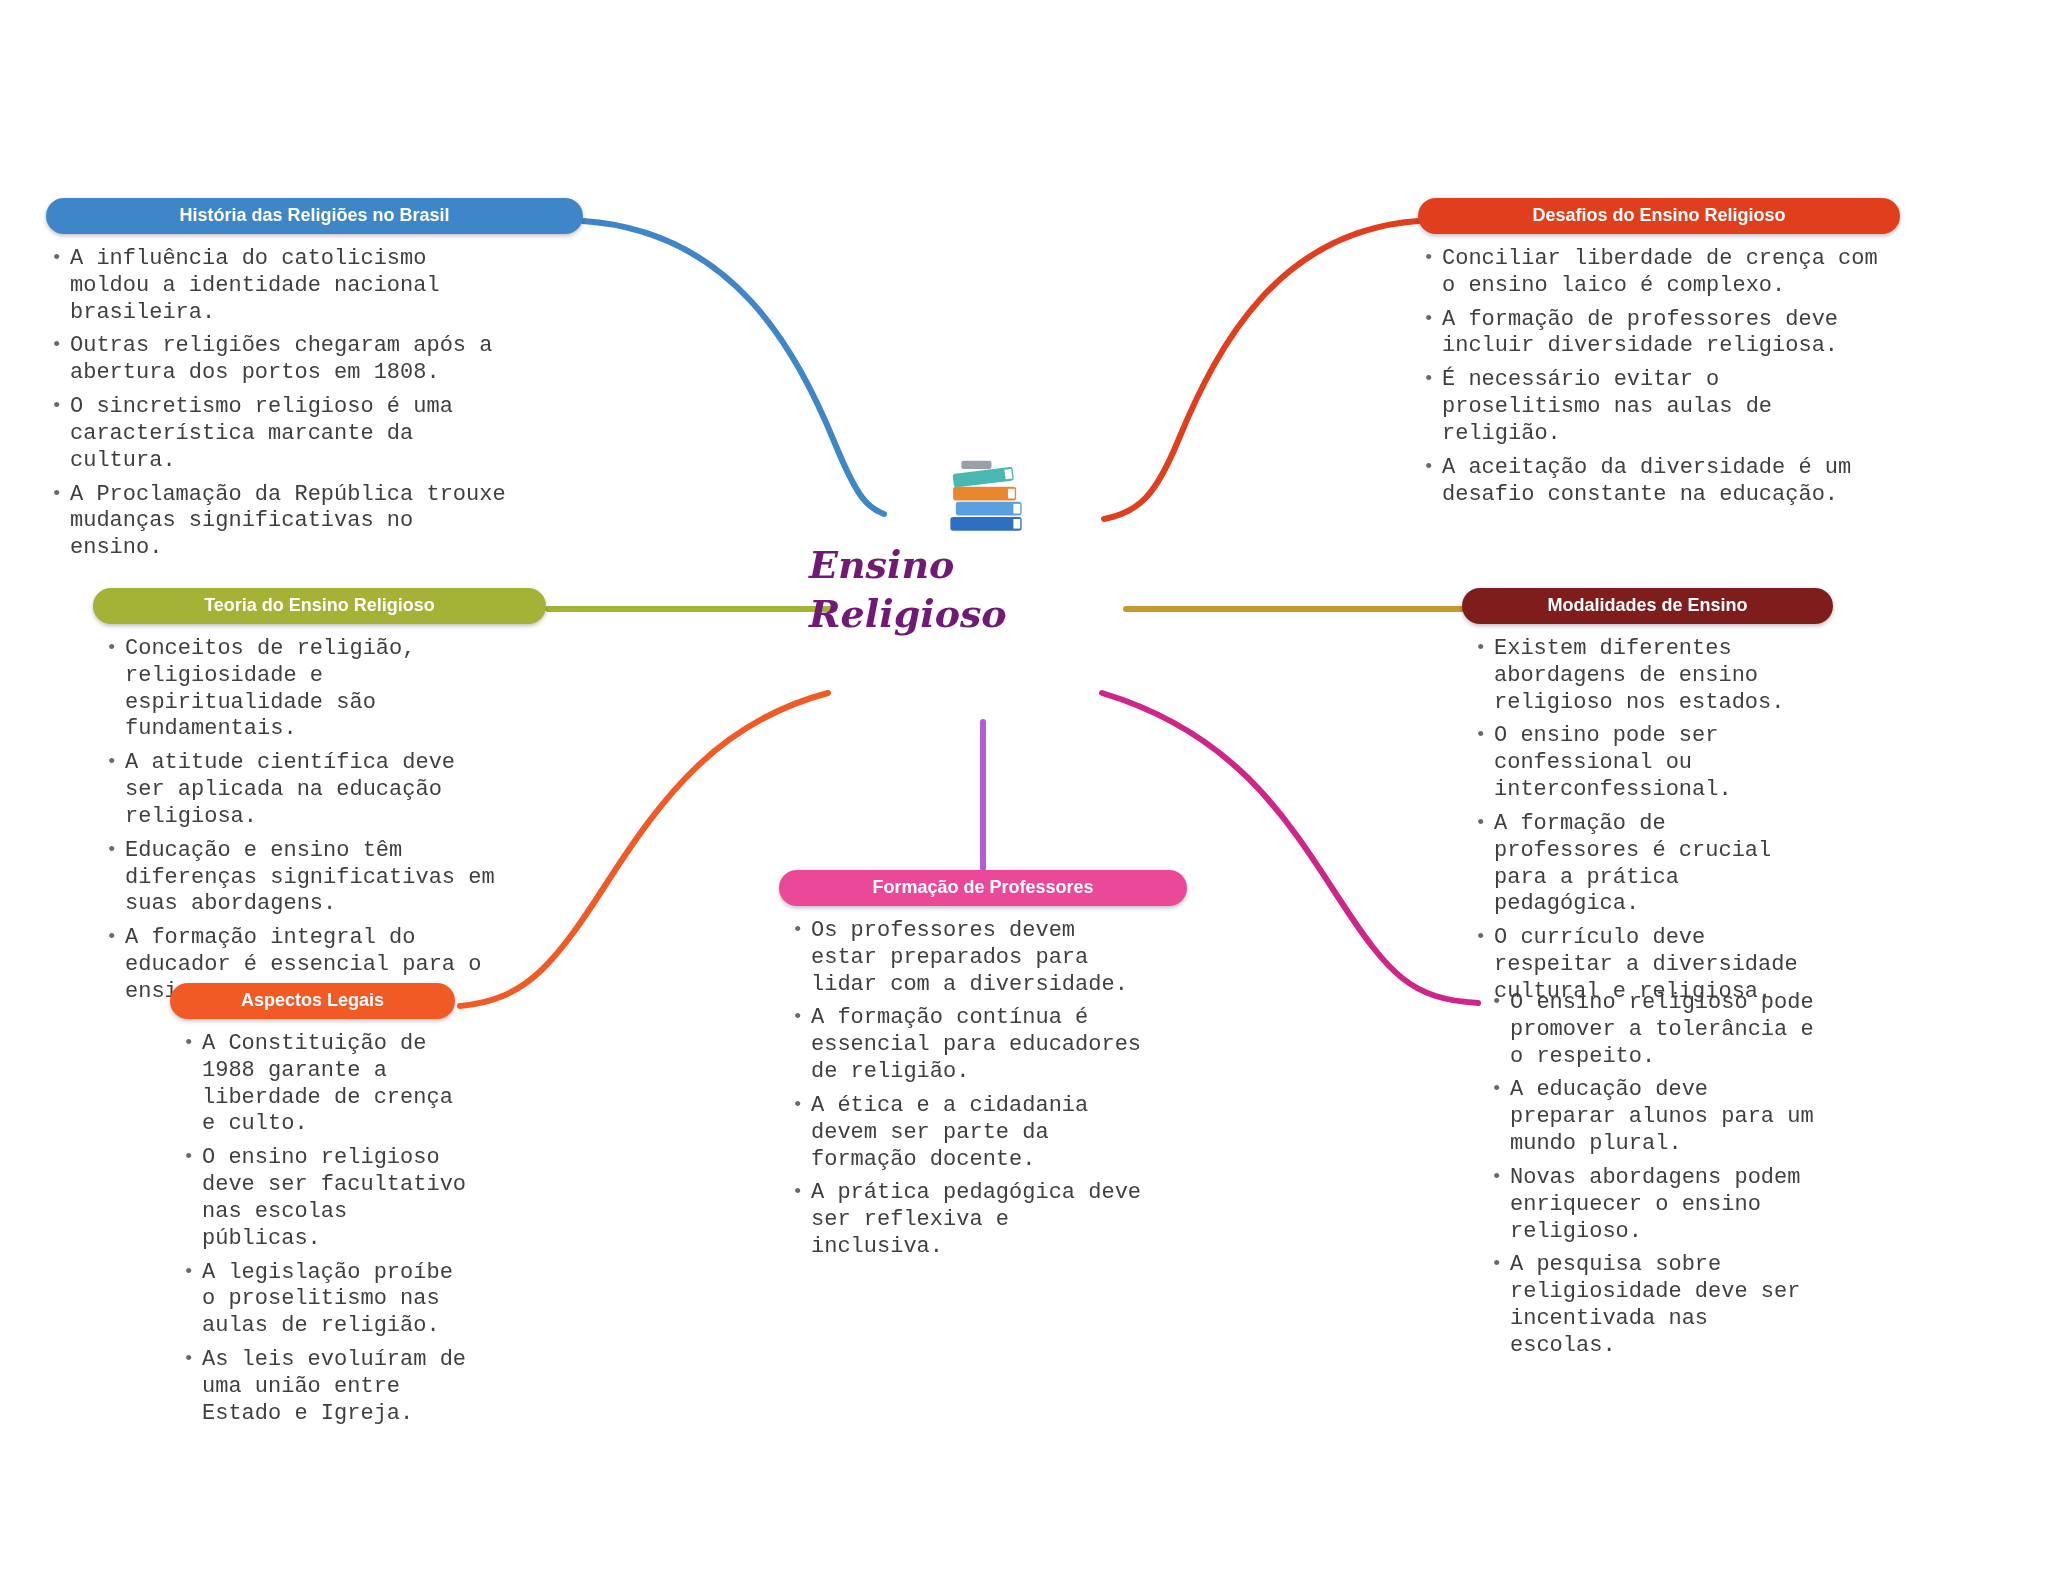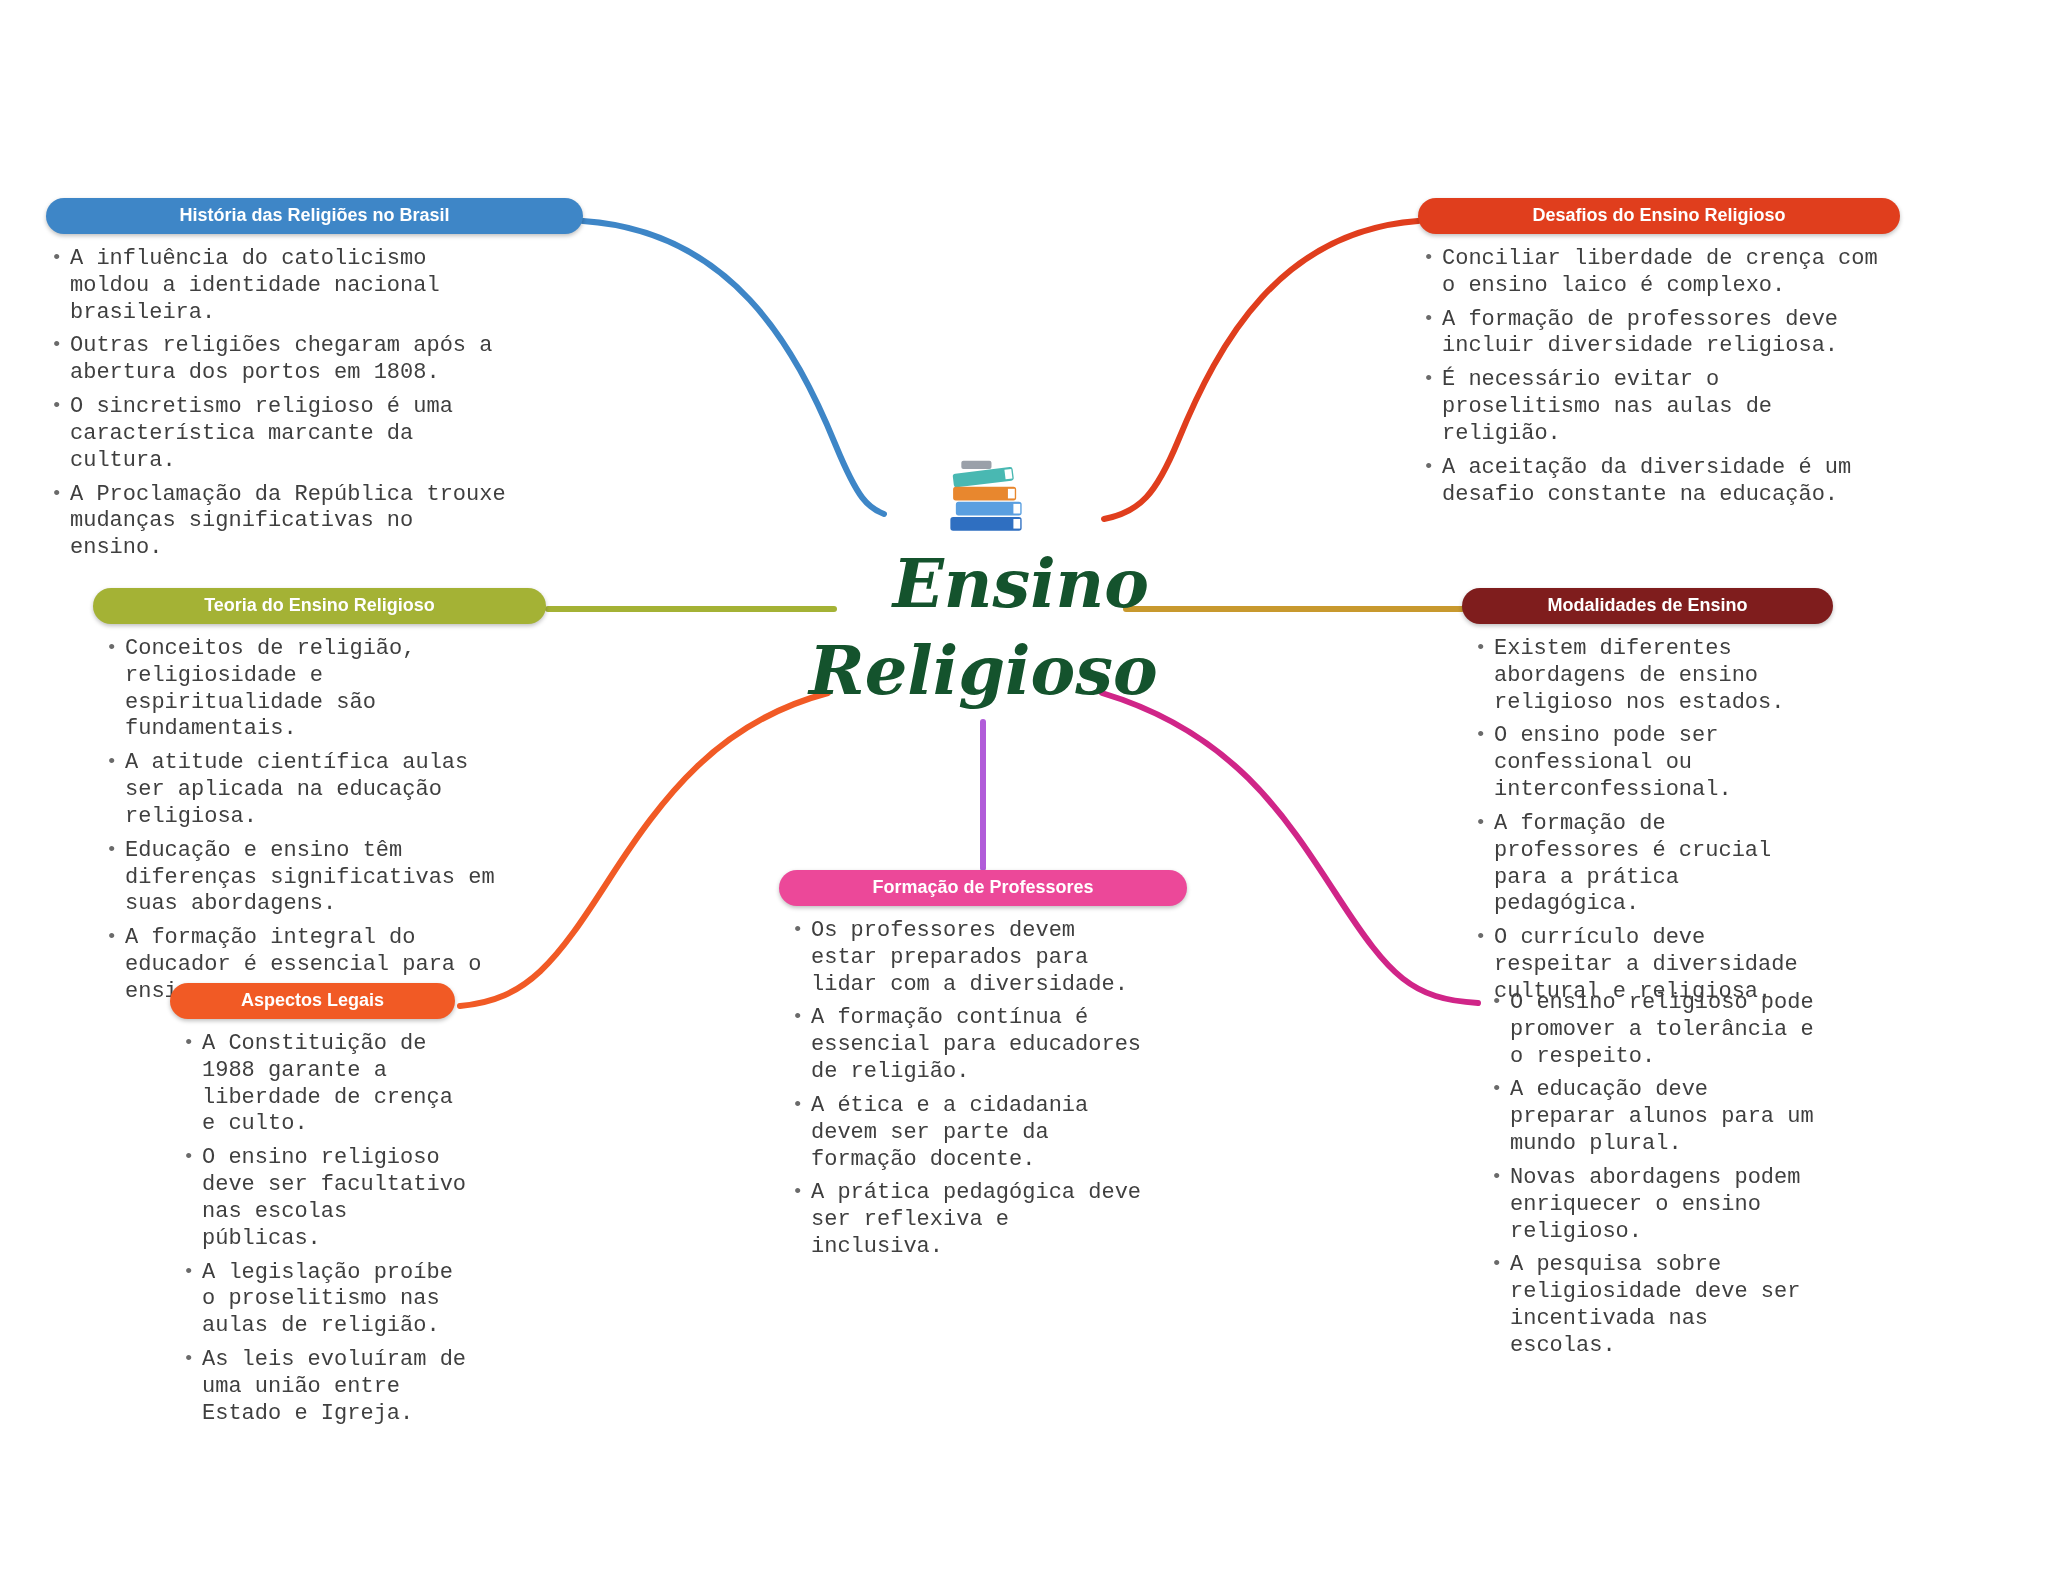--- a/index.html
+++ b/index.html
@@ -24,21 +24,21 @@
     font-size:22px; line-height:1.22;font-family:Liberation Mono, monospace;
   }
   .bullets li { position:relative; padding-left:24px; margin-bottom:7px; }
   .bullets li::before {
     content:"\2022"; position:absolute; left:5px; top:1px;
     color:#6a6a6a; font-size:19px;
   }
   .center-title {
     position:absolute; left:809px; top:540px; width:340px;
     font-family:"DejaVu Serif", serif; font-style:italic; font-weight:bold;
-    font-size:67px; color:#14532d; text-align:right; line-height:1.3;
+    font-size:38px; color:#701a75; text-align:left; line-height:1.3;
   }
   .books { position:absolute; left:942px; top:458px; width:88px; height:74px; }
 </style>
 </head>
 <body>
 
 <div class="canvas">
 
   <svg class="connectors" viewBox="0 0 2048 1569" xmlns="http://www.w3.org/2000/svg">
     <path d="M 583 221 C 731 231 795 346 836 446 C 858 499 868 508 884 514" style="stroke: rgb(62, 134, 199);"></path>
@@ -91,21 +91,21 @@
         <li>A aceitação da diversidade é um desafio constante na educação.</li>
       </ul>
   </section>
 
   <section class="node" style="left:93px; top:588px; width:460px;">
     <div class="pill" style="width: 453px; background: rgb(164, 178, 53);">
       <span>Teoria do Ensino Religioso</span>
     </div>
     <ul class="bullets" style="width:395px; margin-left:8px;">
         <li>Conceitos de religião, religiosidade e espiritualidade são fundamentais.</li>
-        <li>A atitude científica aulas ser aplicada na educação religiosa.</li>
+        <li>A atitude científica deve ser aplicada na educação religiosa.</li>
         <li>Educação e ensino têm diferenças significativas em suas abordagens.</li>
         <li>A formação integral do educador é essencial para o ensino.</li>
       </ul>
   </section>
 
   <section class="node" style="left:1462px; top:588px; width:380px;">
     <div class="pill" style="width: 371px; background: #7f1d1d;">
       <span>Modalidades de Ensino</span>
     </div>
     <ul class="bullets" style="width:340px; margin-left:8px;">

